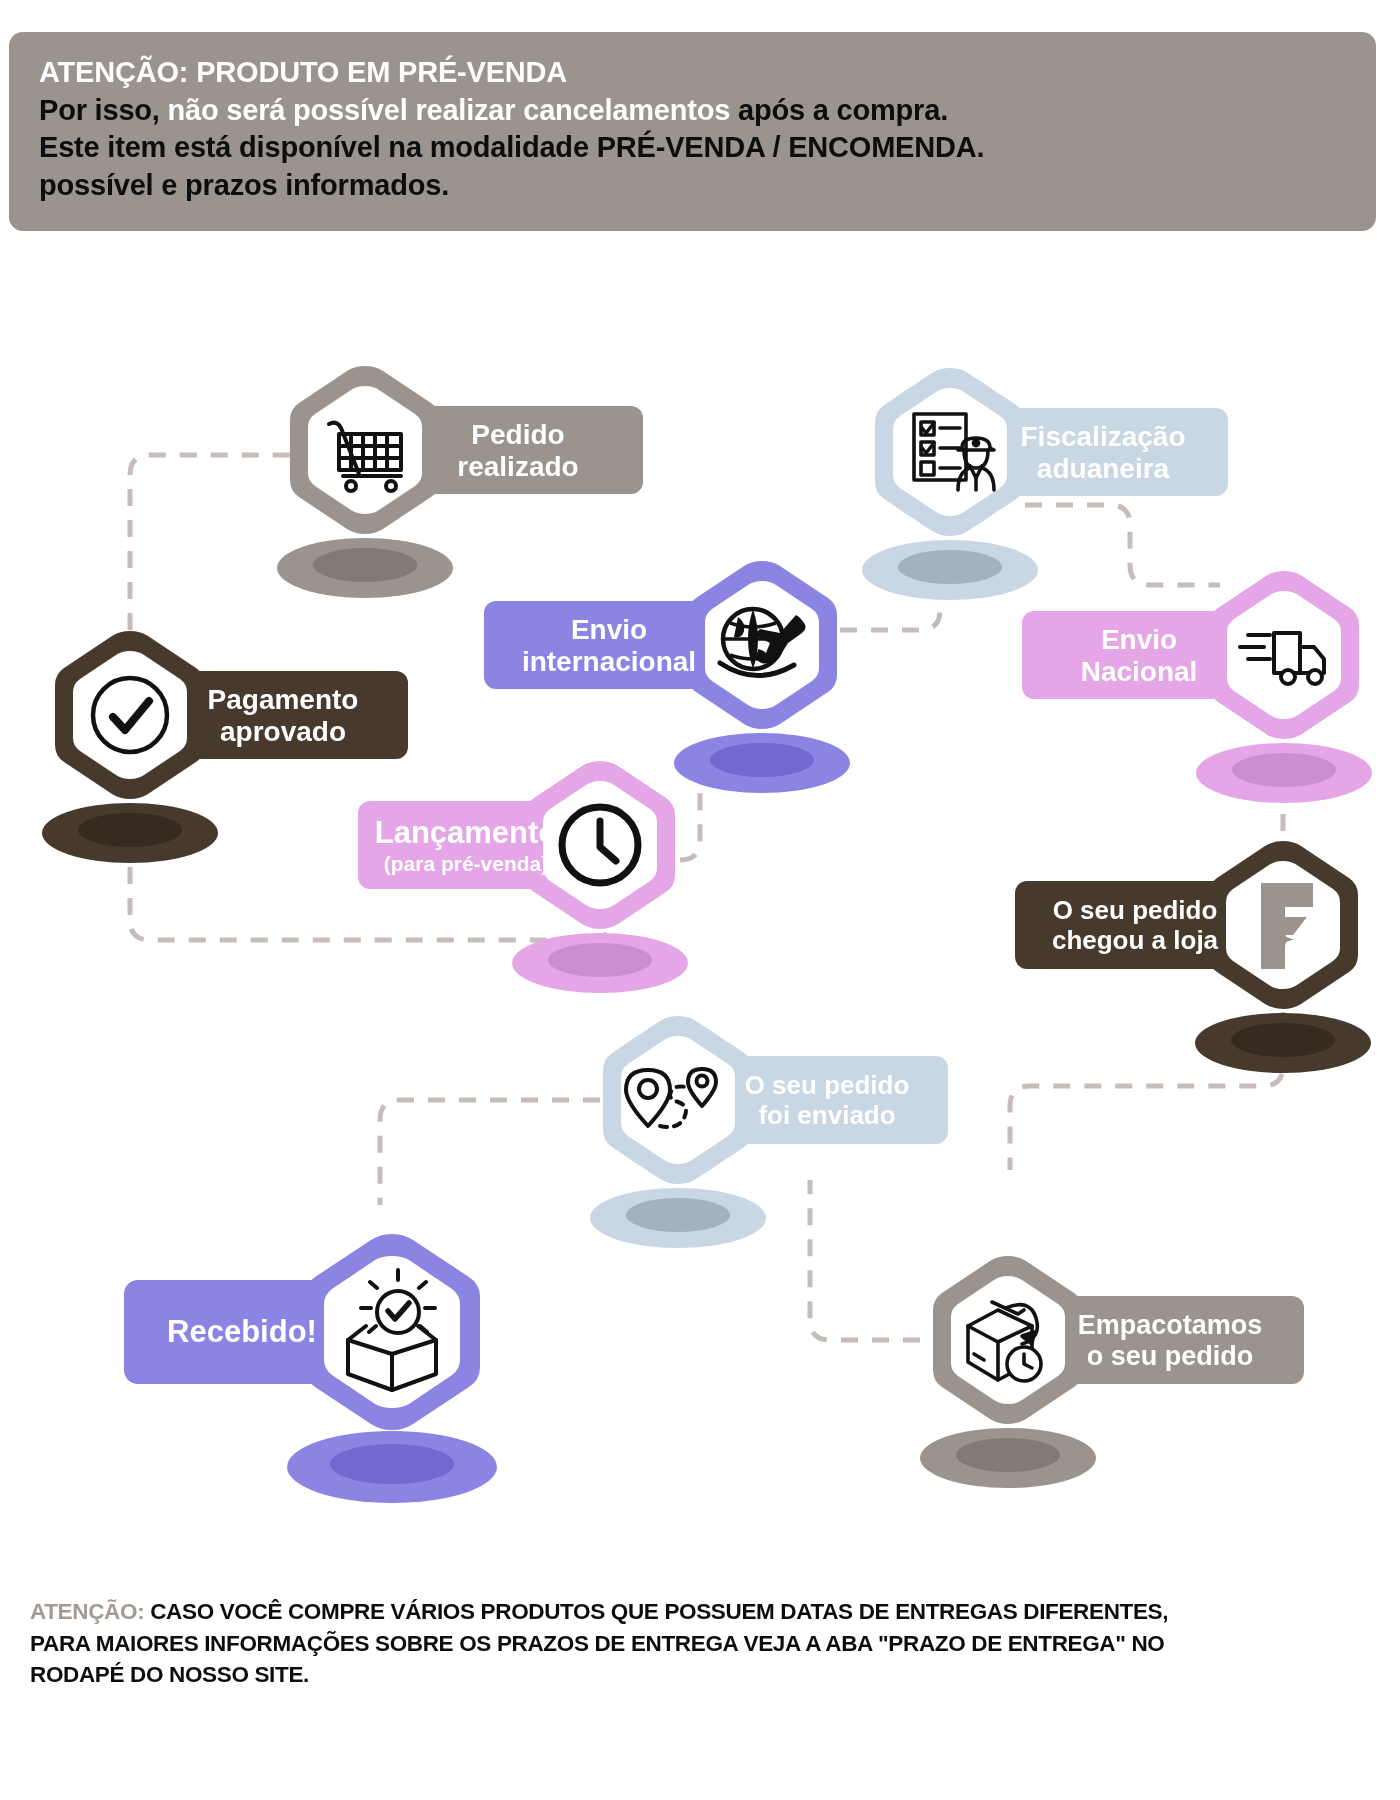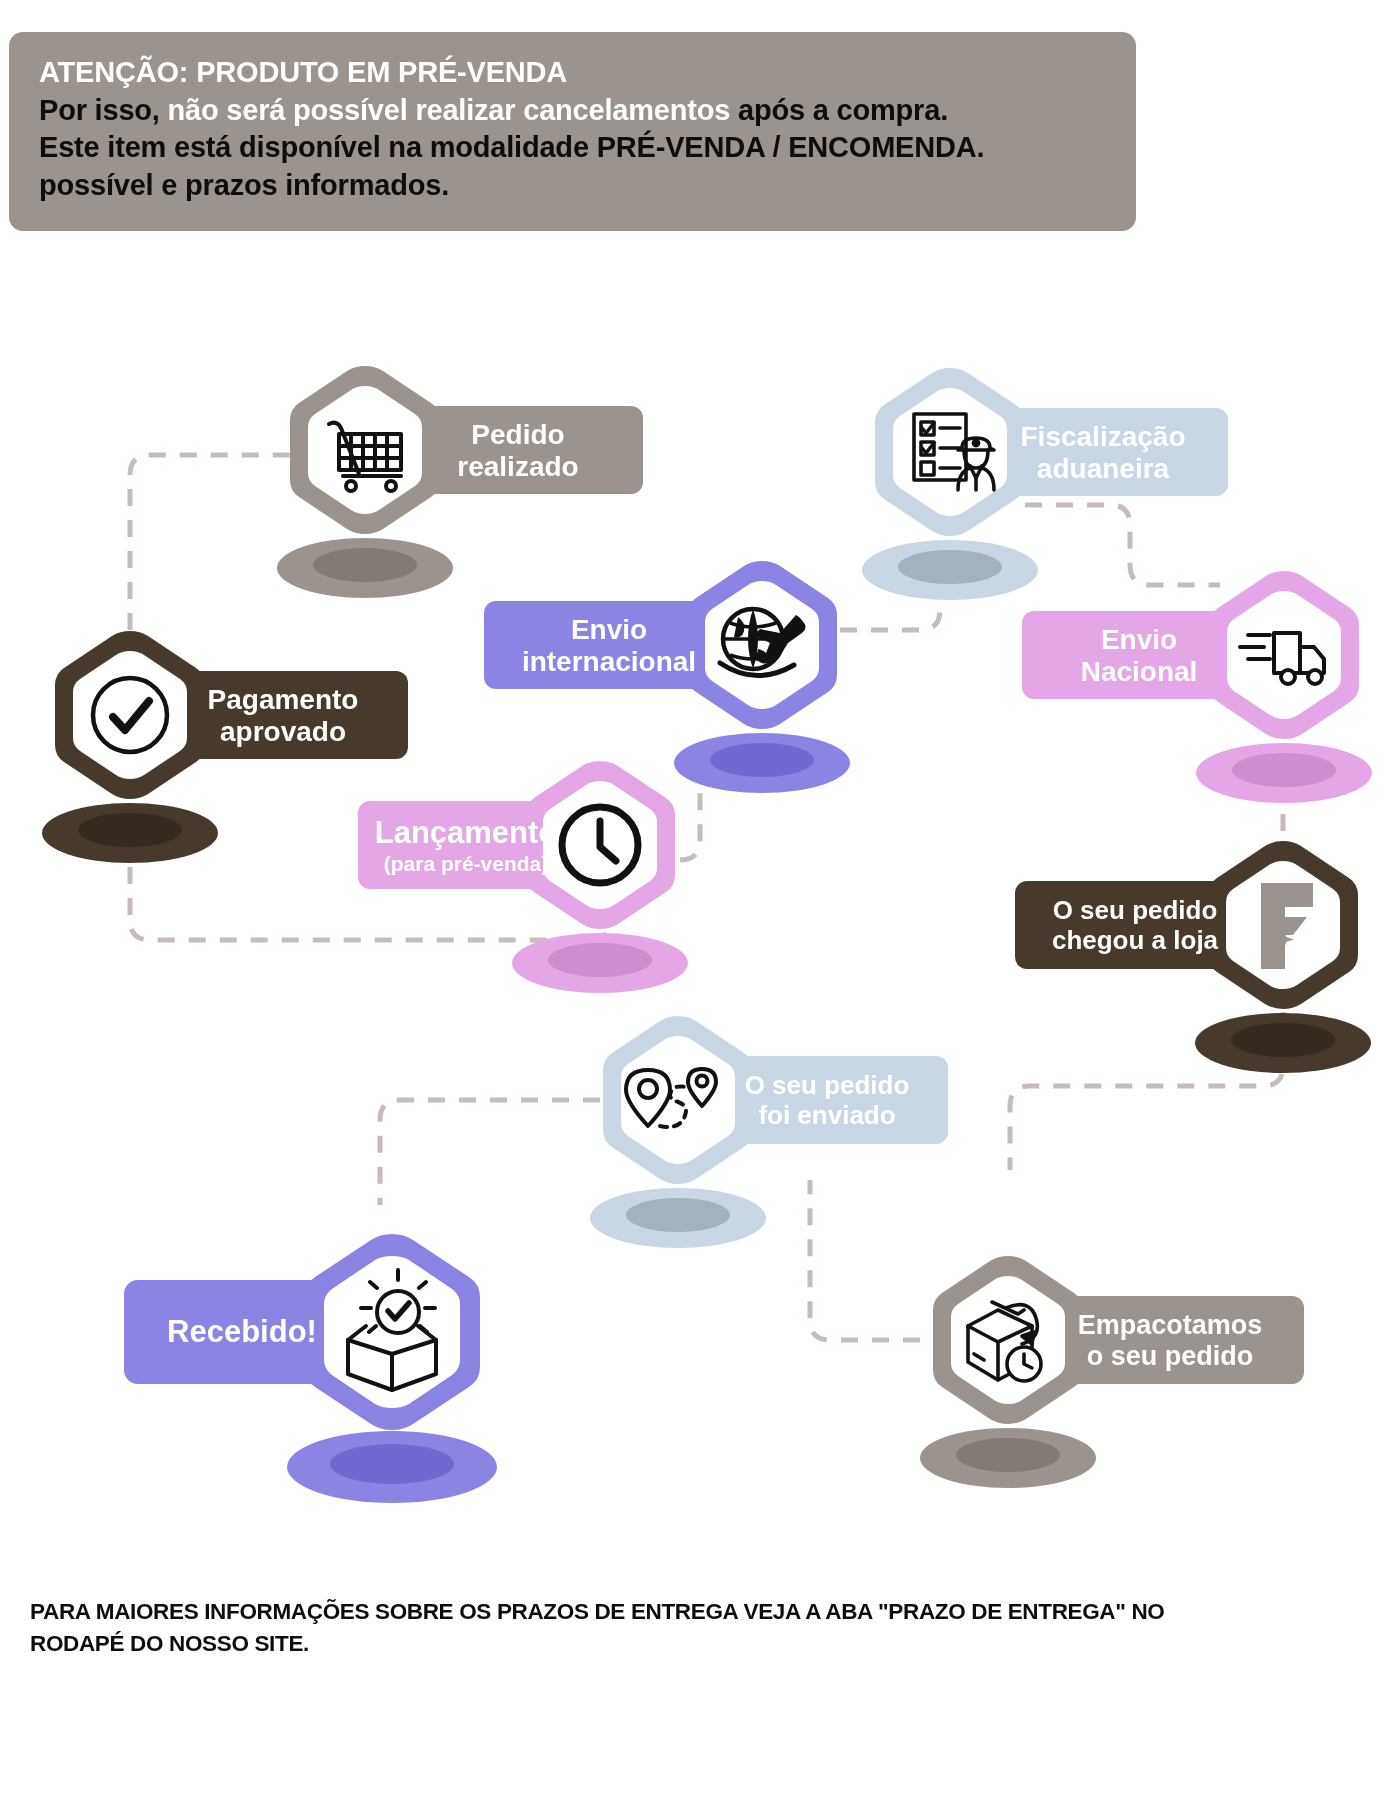--- a/index.html
+++ b/index.html
@@ -7,21 +7,21 @@
     width:1400px;height:1800px;
     background:#ffffff;
     font-family:"Liberation Sans", sans-serif;
     overflow:hidden;
     position:relative;
   }
   
   #top-banner{
     position:absolute;
     left:9px; top:32px;
-    width:1127px;
+    width:1367px;
     border-radius:14px;
     background:#9b938d;
     padding:22px 30px 26px 30px;
     box-sizing:border-box;
   }
   #top-banner .b-line{
     font-weight:bold;
     font-size:29px;
     line-height:1.30;
     color:#0d0d0d;
@@ -279,15 +279,16 @@
       <path d="M-44,8 L-44,42 L0,58 L44,42 L44,8"></path>
       <path d="M0,22 L0,58"></path>
     </g>
     <text x="-150" y="10" text-anchor="middle" font-family="Liberation Sans, sans-serif" font-size="31" font-weight="bold" fill="#ffffff">Recebido!</text>
   </g>
 
 </svg>
 </div>
 
 <div id="footer-note">
+  <div class="f-line"><span class="f-grey">ATENÇÃO:</span><span> CASO VOCÊ COMPRE VÁRIOS PRODUTOS QUE POSSUEM DATAS DE ENTREGAS DIFERENTES,</span></div>
   <div class="f-line">PARA MAIORES INFORMAÇÕES SOBRE OS PRAZOS DE ENTREGA VEJA A ABA "PRAZO DE ENTREGA" NO</div>
   <div class="f-line">RODAPÉ DO NOSSO SITE.</div>
 </div>
 
 </body></html>

